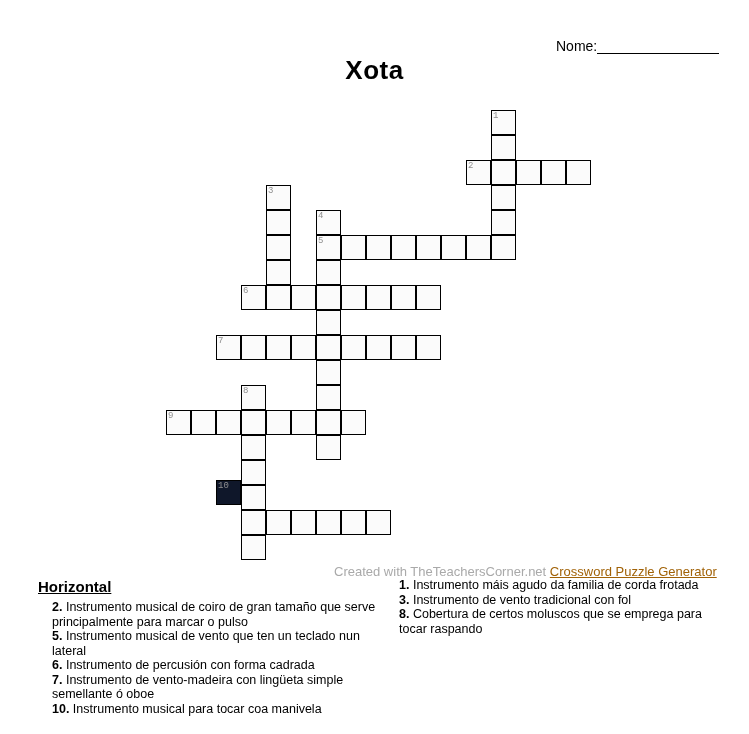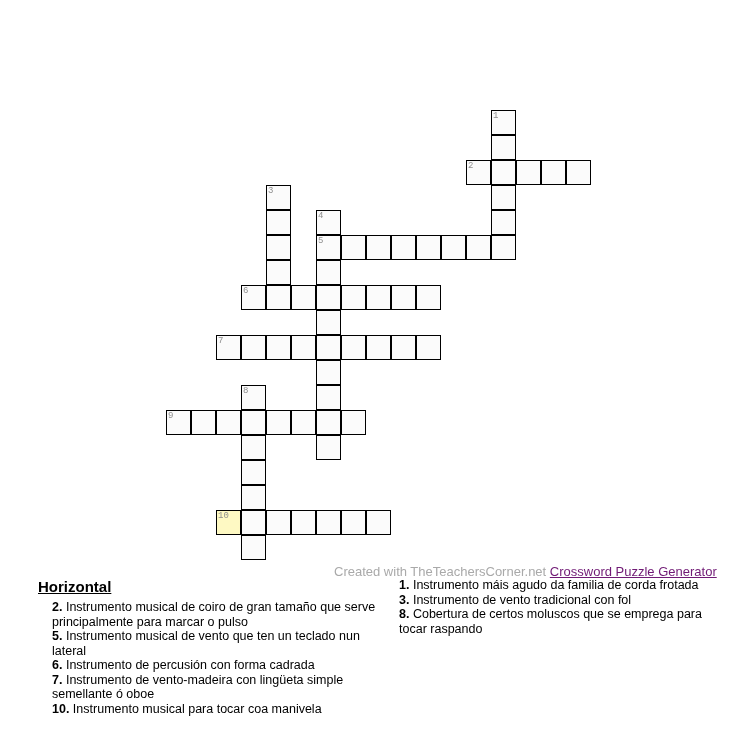--- a/index.html
+++ b/index.html
@@ -64,21 +64,21 @@
   }
   .credit {
     position: absolute;
     top: 564px;
     left: 334px;
     font-size: 13px;
     color: #a9a9a9;
     white-space: nowrap;
   }
   .credit a {
-    color: #701a75;
+    color: #a16207;
     text-decoration: underline;
     cursor: pointer;
   }
   .clue-col { position: absolute; top: 578px; width: 340px; }
   .clue-col.horizontal { left: 38px; }
   .clue-col.vertical { left: 385px; }
   .clue-heading {
     font-size: 15px;
     font-weight: bold;
     text-decoration: underline;
@@ -89,21 +89,25 @@
     padding-left: 14px;
     font-size: 12.5px;
     line-height: 14.5px;
   }
 </style>
 </head>
 <body>
 
 <div class="page">
 
-
+  <div class="name-row">
+    <span>Nome:</span><span class="name-line"></span>
+  </div>
+
+  <div class="title">Xota</div>
 
   <div id="grid">
       <div class="cell" style="left: 491px; top: 110px; background: rgb(251, 251, 251); border-color: rgb(0, 0, 0);">
         <span class="cellnum" style="color: rgb(143, 143, 143);">1</span>
       </div>
       <div class="cell" style="left: 491px; top: 135px; background: rgb(251, 251, 251); border-color: rgb(0, 0, 0);"></div>
       <div class="cell" style="left: 491px; top: 160px; background: rgb(251, 251, 251); border-color: rgb(0, 0, 0);"></div>
       <div class="cell" style="left: 491px; top: 185px; background: rgb(251, 251, 251); border-color: rgb(0, 0, 0);"></div>
       <div class="cell" style="left: 491px; top: 210px; background: rgb(251, 251, 251); border-color: rgb(0, 0, 0);"></div>
       <div class="cell" style="left: 491px; top: 235px; background: rgb(251, 251, 251); border-color: rgb(0, 0, 0);"></div>
@@ -168,21 +172,21 @@
       <div class="cell" style="left: 241px; top: 510px; background: rgb(251, 251, 251); border-color: rgb(0, 0, 0);"></div>
       <div class="cell" style="left: 241px; top: 535px; background: rgb(251, 251, 251); border-color: rgb(0, 0, 0);"></div>
       <div class="cell" style="left: 166px; top: 410px; background: rgb(251, 251, 251); border-color: rgb(0, 0, 0);">
         <span class="cellnum" style="color: rgb(143, 143, 143);">9</span>
       </div>
       <div class="cell" style="left: 191px; top: 410px; background: rgb(251, 251, 251); border-color: rgb(0, 0, 0);"></div>
       <div class="cell" style="left: 216px; top: 410px; background: rgb(251, 251, 251); border-color: rgb(0, 0, 0);"></div>
       <div class="cell" style="left: 266px; top: 410px; background: rgb(251, 251, 251); border-color: rgb(0, 0, 0);"></div>
       <div class="cell" style="left: 291px; top: 410px; background: rgb(251, 251, 251); border-color: rgb(0, 0, 0);"></div>
       <div class="cell" style="left: 341px; top: 410px; background: rgb(251, 251, 251); border-color: rgb(0, 0, 0);"></div>
-      <div class="cell" style="left: 216px; top: 510px; background: #fef9c3; border-color: rgb(0, 0, 0);">
+      <div class="cell" style="left: 216px; top: 480px; background: #0f172a; border-color: rgb(0, 0, 0);">
         <span class="cellnum" style="color: rgb(143, 143, 143);">10</span>
       </div>
       <div class="cell" style="left: 266px; top: 510px; background: rgb(251, 251, 251); border-color: rgb(0, 0, 0);"></div>
       <div class="cell" style="left: 291px; top: 510px; background: rgb(251, 251, 251); border-color: rgb(0, 0, 0);"></div>
       <div class="cell" style="left: 316px; top: 510px; background: rgb(251, 251, 251); border-color: rgb(0, 0, 0);"></div>
       <div class="cell" style="left: 341px; top: 510px; background: rgb(251, 251, 251); border-color: rgb(0, 0, 0);"></div>
       <div class="cell" style="left: 366px; top: 510px; background: rgb(251, 251, 251); border-color: rgb(0, 0, 0);"></div>
     </div>
 
   <div class="credit">

